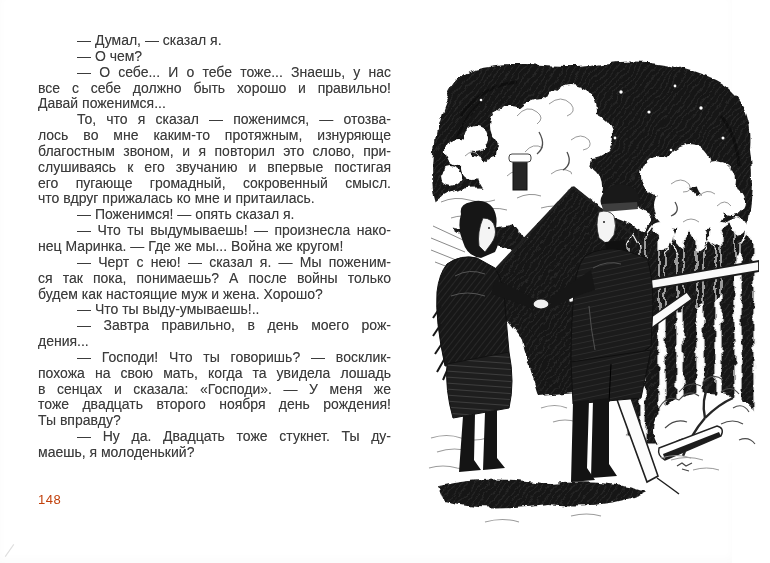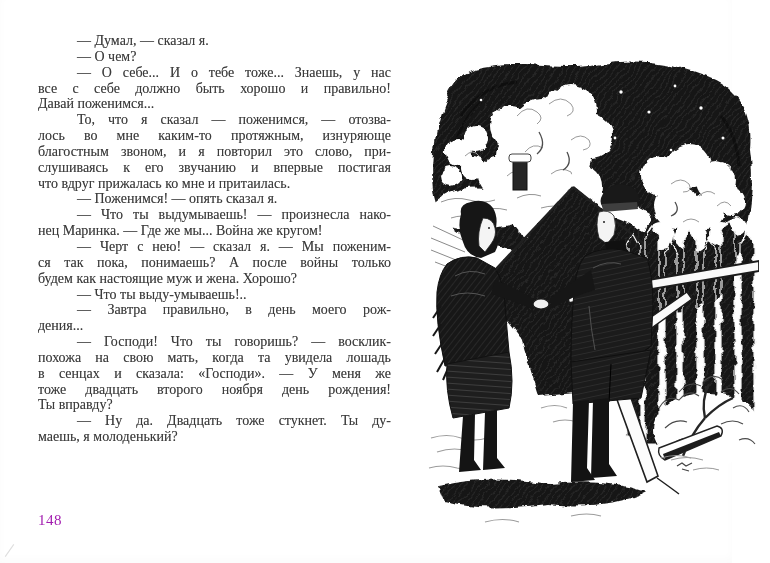--- a/index.html
+++ b/index.html
@@ -1,32 +1,32 @@
 <!DOCTYPE html>
 <html lang="ru"><head>
 <meta charset="utf-8">
 <style>
   html,body{margin:0;padding:0;background:#ffffff;}
   body{width:770px;height:563px;overflow:hidden;}
   .page{
     position:relative;width:732px;height:563px;background:#ffffff;
-    font-family:Liberation Serif, serif;color:#3c3c3c;
+    font-family:Liberation Sans, sans-serif;color:#3c3c3c;
     box-shadow:inset 0 -4px 8px rgba(0,0,0,0.02);
   }
   .text-col{
     position:absolute;left:38px;top:33px;width:353px;
     font-size:14px;line-height:15.85px;
     text-shadow:0 0 .4px rgba(50,50,50,.45);
   }
   .line{text-align:justify;text-align-last:justify;}
   .line.end{text-align-last:left;}
   .line.first{padding-left:39px;}
   .page-num{
-    position:absolute;left:38px;top:512px;font-size:15px;
-    color:#a21caf;letter-spacing:.5px;
+    position:absolute;left:38px;top:492px;font-size:13px;
+    color:#c2410c;letter-spacing:.5px;
   }
   .illo{position:absolute;left:421px;top:56px;width:338px;height:478px;margin:0;}
   .illo svg{display:block;width:100%;height:100%;}
   .corner-crease{
     position:absolute;left:2px;top:550px;width:15px;height:1px;
     background:#c9c9c9;transform:rotate(-55deg);opacity:.65;
   }
 </style>
 </head>
 <body>
@@ -36,20 +36,21 @@
   <div class="text-col">
       <div class="line first end">— Думал, — сказал я.</div>
       <div class="line first end">— О чем?</div>
       <div class="line first">— О себе... И о тебе тоже... Знаешь, у нас</div>
       <div class="line">все с себе должно быть хорошо и правильно!</div>
       <div class="line end">Давай поженимся...</div>
       <div class="line first">То, что я сказал — поженимся, — отозва-</div>
       <div class="line">лось во мне каким-то протяжным, изнуряюще</div>
       <div class="line">благостным звоном, и я повторил это слово, при-</div>
       <div class="line">слушиваясь к его звучанию и впервые постигая</div>
+      <div class="line">его пугающе громадный, сокровенный смысл.</div>
       <div class="line end">что вдруг прижалась ко мне и притаилась.</div>
       <div class="line first end">— Поженимся! — опять сказал я.</div>
       <div class="line first">— Что ты выдумываешь! — произнесла нако-</div>
       <div class="line end">нец Маринка. — Где же мы... Война же кругом!</div>
       <div class="line first">— Черт с нею! — сказал я. — Мы поженим-</div>
       <div class="line">ся так пока, понимаешь? А после войны только</div>
       <div class="line end">будем как настоящие муж и жена. Хорошо?</div>
       <div class="line first end">— Что ты выду-умываешь!..</div>
       <div class="line first">— Завтра правильно, в день моего рож-</div>
       <div class="line end">дения...</div>

